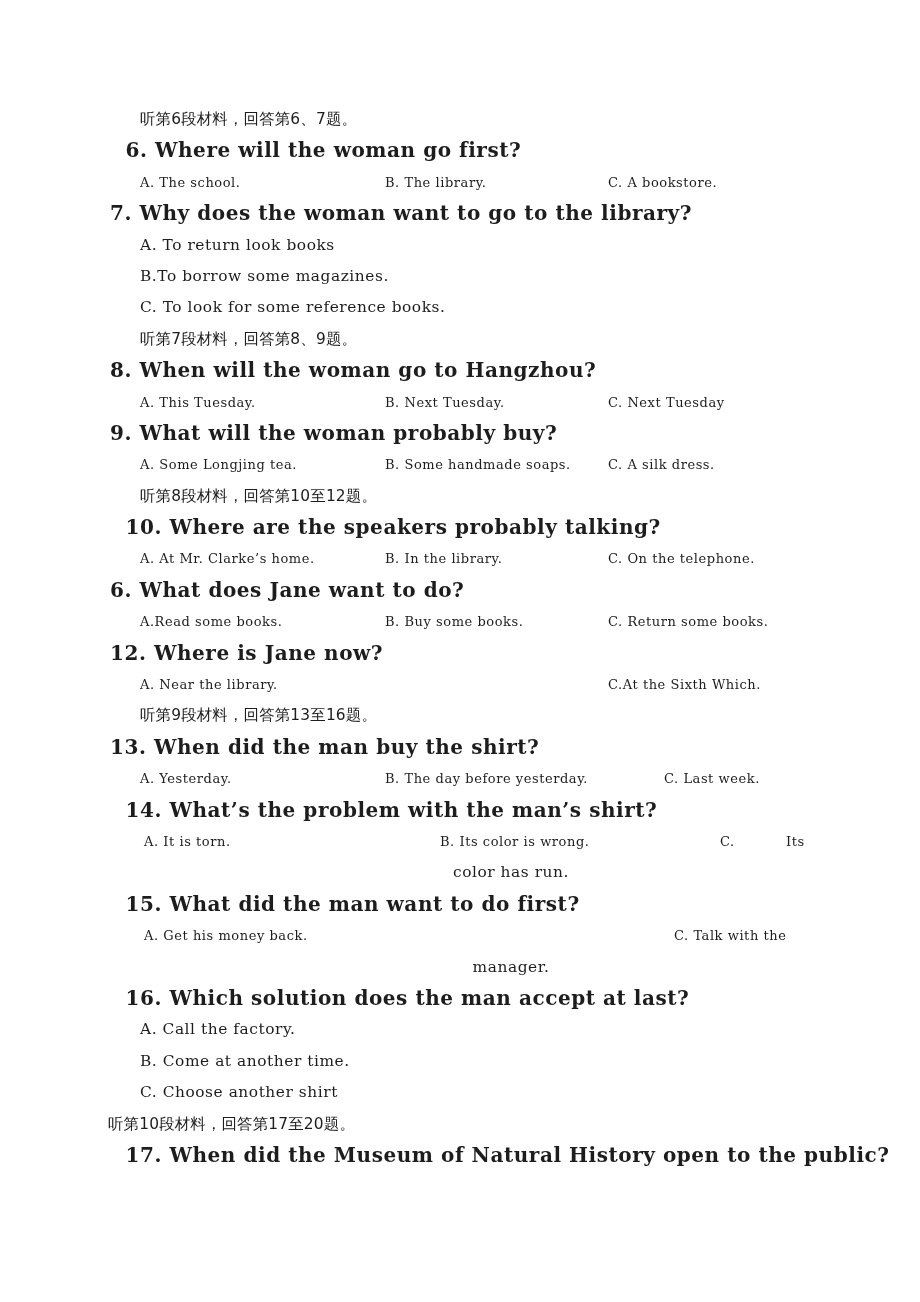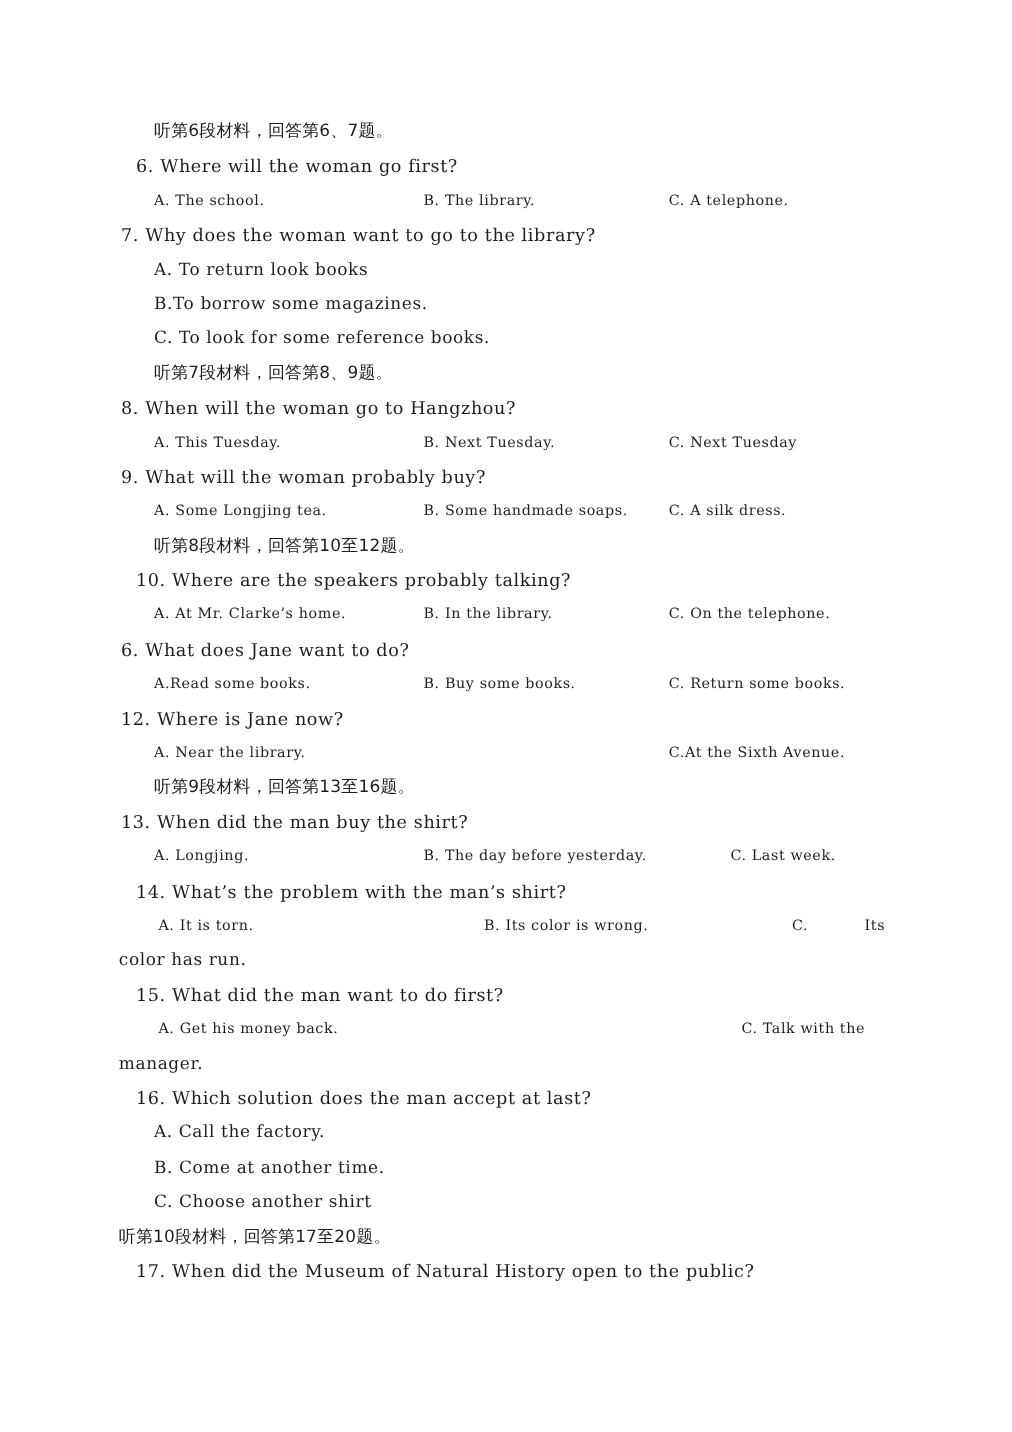--- a/index.html
+++ b/index.html
@@ -47,22 +47,23 @@
   .cn {
     font-family: "DejaVu Sans", "Liberation Sans", sans-serif;
     font-size: 15.4px;
     letter-spacing: 0.2px;
   }
   .cn.indent   { padding-left: 32px; }
   .cn.noindent { padding-left: 0px;  }
 
   
   .q {
-    font-size: 16px;
+    font-size: 20px;
     letter-spacing: 0.55px;
+    font-weight: bold;
   }
   .q.i0 { padding-left: 2px;  }   
   .q.i1 { padding-left: 10px; }   
 
   
   .opts {
     position: relative;
     height: 31.4px;
     line-height: 31.4px;
     font-size: 13px;
@@ -73,20 +74,21 @@
     position: absolute;
     top: 0;
     white-space: pre;
   }
 
   
   .cont {
     padding-left: 0px;
     font-size: 15.4px;
     letter-spacing: 0.55px;
+    text-align: center;
   }
 
   
   .opt-stack {
     padding-left: 32px;
     font-size: 15.4px;
     letter-spacing: 0.55px;
   }
 </style>
 </head>
@@ -94,21 +96,21 @@
 
 <div class="page">
   <div class="content">
 
     <div class="line cn indent">听第6段材料，回答第6、7题。</div>
 
     <div class="line q i1"> 6. Where will the woman go first?</div>
     <div class="opts">
       <span class="opt" style="left:32px">A. The school.</span>
       <span class="opt" style="left:277px">B. The library.</span>
-      <span class="opt" style="left:500px">C. A telephone.</span>
+      <span class="opt" style="left:500px">C. A bookstore.</span>
     </div>
 
     <div class="line q i0">7. Why does the woman want to go to the library?</div>
     <div class="line opt-stack">A. To return look books</div>
     <div class="line opt-stack">B.To borrow some magazines.</div>
     <div class="line opt-stack">C. To look for some reference books.</div>
 
     <div class="line cn indent">听第7段材料，回答第8、9题。</div>
 
     <div class="line q i0">8. When will the woman go to Hangzhou?</div>
@@ -137,28 +139,28 @@
     <div class="line q i0">6. What does Jane want to do?</div>
     <div class="opts">
       <span class="opt" style="left:32px">A.Read some books.</span>
       <span class="opt" style="left:277px">B. Buy some books.</span>
       <span class="opt" style="left:500px">C. Return some books.</span>
     </div>
 
     <div class="line q i0">12. Where is Jane now?</div>
     <div class="opts">
       <span class="opt" style="left:32px">A. Near the library.</span>
-      <span class="opt" style="left:500px">C.At the Sixth Avenue.</span>
+      <span class="opt" style="left:500px">C.At the Sixth Which.</span>
     </div>
 
     <div class="line cn indent">听第9段材料，回答第13至16题。</div>
 
     <div class="line q i0">13. When did the man buy the shirt?</div>
     <div class="opts">
-      <span class="opt" style="left:32px">A. Longjing.</span>
+      <span class="opt" style="left:32px">A. Yesterday.</span>
       <span class="opt" style="left:277px">B. The day before yesterday.</span>
       <span class="opt" style="left:556px">C. Last week.</span>
     </div>
 
     <div class="line q i1"> 14. What’s the problem with the man’s shirt?</div>
     <div class="opts">
       <span class="opt" style="left:36px">A. It is torn.</span>
       <span class="opt" style="left:332px">B. Its color is wrong.</span>
       <span class="opt" style="left:612px">C.</span>
       <span class="opt" style="left:678px">Its</span>

